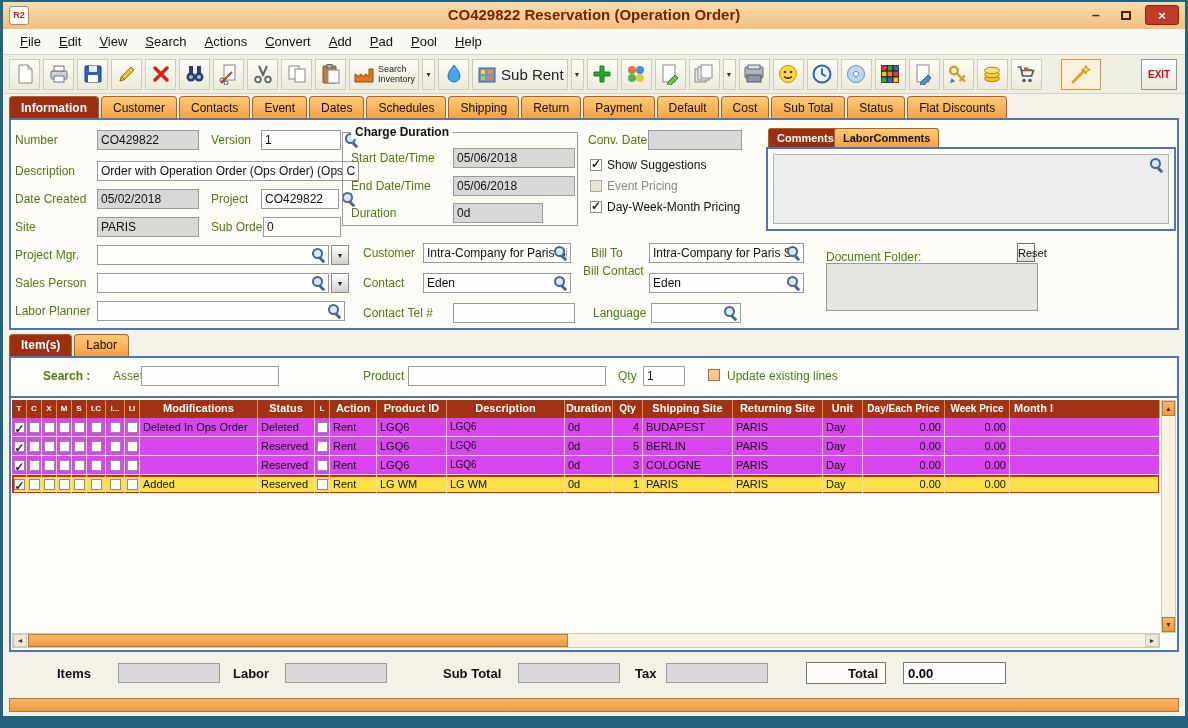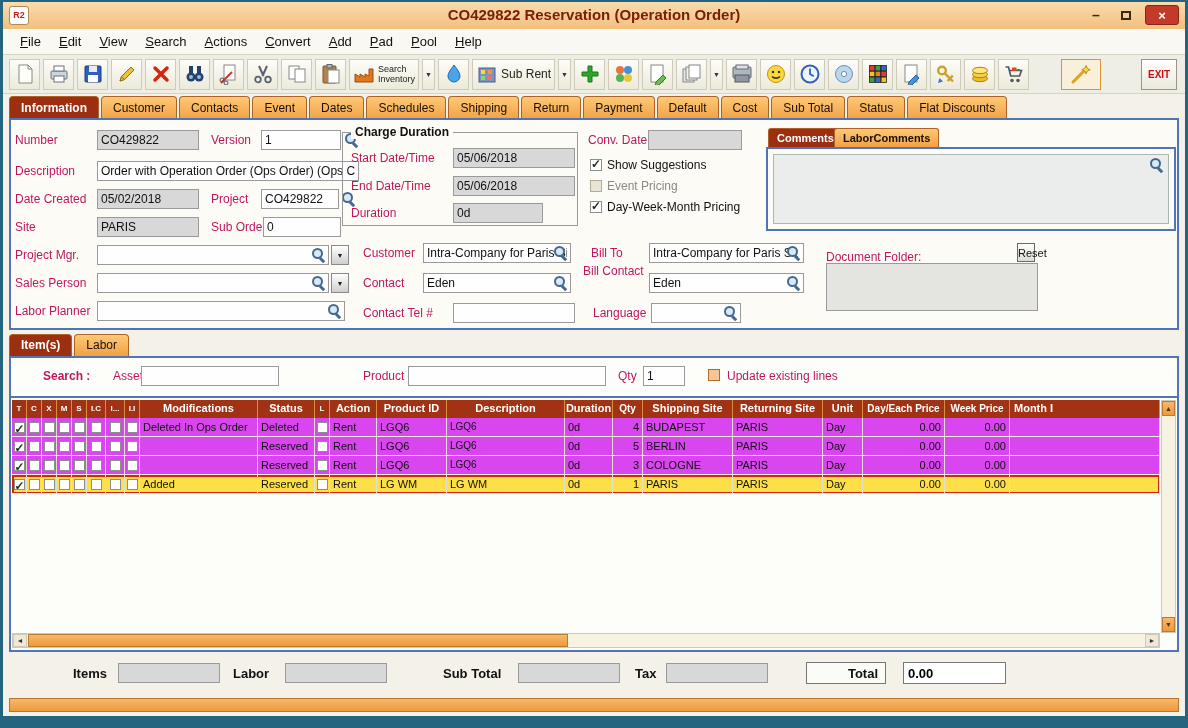--- a/index.html
+++ b/index.html
@@ -22,36 +22,36 @@
   .menubar{position:absolute;left:0;top:27px;width:100%;height:26px;background:#f9f8f3;border-bottom:1px solid #d9d5c6;display:flex;align-items:center;padding-left:8px;}
   .menu-item{display:inline-block;padding:3px 9px;font-size:13px;color:#111;}
   .menu-item::first-letter{text-decoration:underline;}
 
   
   .toolbar{position:absolute;left:0;top:53px;width:100%;height:39px;background:#efeee5;border-bottom:1px solid #d8d4c4;display:flex;align-items:center;padding:0 6px;gap:3px;}
   .tbtn{height:31px;min-width:31px;border:1px solid #cfcbba;background:linear-gradient(#fdfcf8,#ecead9);display:flex;align-items:center;justify-content:center;gap:3px;padding:0 3px;cursor:pointer;}
   .tbtn svg{width:22px;height:22px;display:block;}
   .tbtn.dd{min-width:13px;width:13px;padding:0;}
   .tbtn.dd::after{content:"▼";font-size:7px;color:#333;}
-  .tlbl{font-size:12px;color:#222;white-space:nowrap;}
+  .tlbl{font-size:15px;color:#222;white-space:nowrap;}
   .tlbl2{display:flex;flex-direction:column;font-size:9px;line-height:10px;color:#222;text-align:left;}
   .tspacer{flex:1;}
   .tbtn.wand{border:1px solid #dd9330;background:#f8f0db;width:40px;}
   .exit-btn{width:36px;height:31px;border:1px solid #9a948a;background:linear-gradient(#ffffff,#ece9dd);color:#cc0e0e;font-weight:bold;font-size:10px;font-family:"Liberation Sans",sans-serif;margin-right:2px;cursor:pointer;}
 
   
   .tabstrip{position:absolute;left:6px;top:94px;height:24px;display:flex;align-items:flex-end;}
   .tab{height:24px;line-height:23px;padding:0 11px;font-size:12px;color:#1c1005;background:linear-gradient(#fcc978,#f3a042);border:1px solid #b06226;border-bottom:none;border-radius:4px 4px 0 0;margin-right:2px;white-space:nowrap;cursor:pointer;}
   .tab.active{background:#9c2f10;color:#ffffff;font-weight:bold;}
   .stab{position:absolute;height:19px;line-height:18px;padding:0 8px;font-size:11px;font-weight:bold;background:linear-gradient(#fcc978,#f3a042);border:1px solid #b06226;border-bottom:none;border-radius:3px 3px 0 0;color:#1c1005;cursor:pointer;white-space:nowrap;}
   .stab.active{background:#9c2f10;color:#fff;}
 
   
   .info-panel{position:absolute;left:6px;top:116px;width:1170px;height:212px;border:2px solid #4f74b8;background:#fcfbf6;}
-  .lbl{position:absolute;font-size:12px;color:#be185d;white-space:nowrap;}
+  .lbl{position:absolute;font-size:12px;color:#4d7c0f;white-space:nowrap;}
   .lbl.dim{color:#8b8b83;}
   .fld{position:absolute;height:20px;border:1px solid #9a9a9a;background:#fefefe;font-family:"Liberation Sans",sans-serif;font-size:12px;padding:0 3px;color:#111;}
   .fld.gray{background:#d8d8d8;}
   .groupbox{position:absolute;border:1px solid #9a9a9a;}
   .group-title{position:absolute;top:-8px;left:8px;background:#fcfbf6;padding:0 4px;font-weight:bold;font-size:12px;color:#111;white-space:nowrap;}
   .mag{position:absolute;width:15px;height:15px;cursor:pointer;}
   .mag::before{content:"";position:absolute;left:1px;top:1px;width:7px;height:7px;border:2px solid #44688f;border-radius:50%;background:#d9e9f7;}
   .mag::after{content:"";position:absolute;left:10px;top:10px;width:6px;height:2.5px;background:#44688f;transform:rotate(45deg);transform-origin:0 0;}
   .dd-btn{position:absolute;width:18px;height:20px;border:1px solid #8a8a8a;background:linear-gradient(#ffffff,#cfcfcf);display:flex;align-items:center;justify-content:center;cursor:pointer;}
   .dd-btn::after{content:"▼";font-size:7px;color:#222;}
@@ -679,21 +679,21 @@
       <span class="hthumb"></span>
       <span class="sarrow right"></span>
     </div>
     <div class="vscroll">
       <span class="varrow up"></span>
       <span class="varrow down"></span>
     </div>
   </div>
 
   <div class="summary">
-    <span class="sum-lbl" style="left:70px;top:10px">Items</span>
+    <span class="sum-lbl" style="left:54px;top:10px">Items</span>
     <input class="sum-fld" style="left: 115px; top: 7px; width: 102px;" readonly="" value="">
     <span class="sum-lbl" style="left:230px;top:10px">Labor</span>
     <input class="sum-fld" style="left: 282px; top: 7px; width: 102px;" readonly="" value="">
     <span class="sum-lbl" style="left:440px;top:10px">Sub Total</span>
     <input class="sum-fld" style="left: 515px; top: 7px; width: 102px;" readonly="" value="">
     <span class="sum-lbl" style="left:632px;top:10px">Tax</span>
     <input class="sum-fld" style="left: 663px; top: 7px; width: 102px;" readonly="" value="">
     <div class="total-label-box" style="left:803px;top:6px;width:80px">
           <span>Total</span>
         </div>

